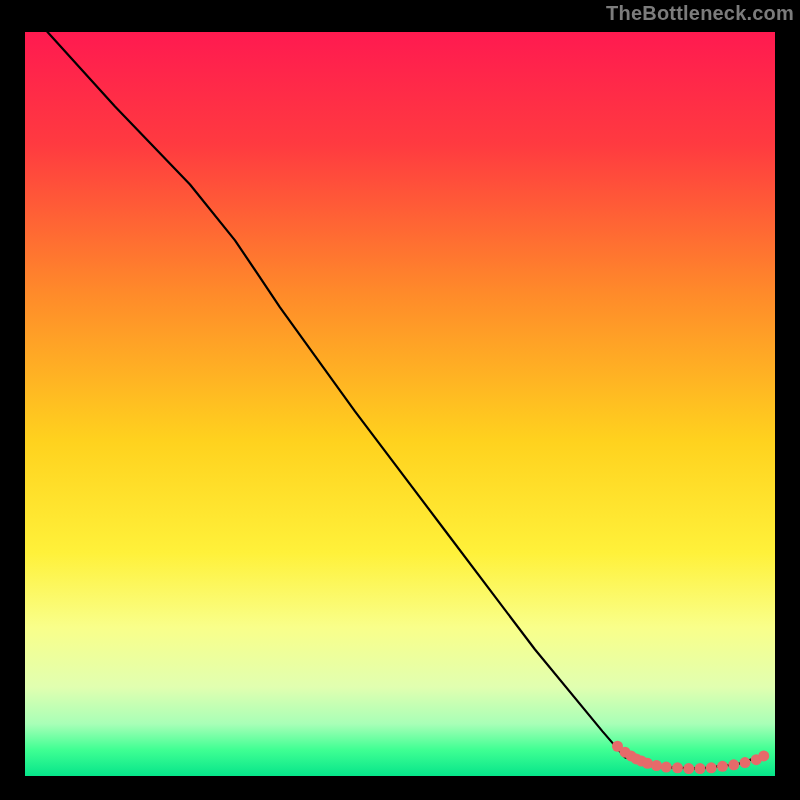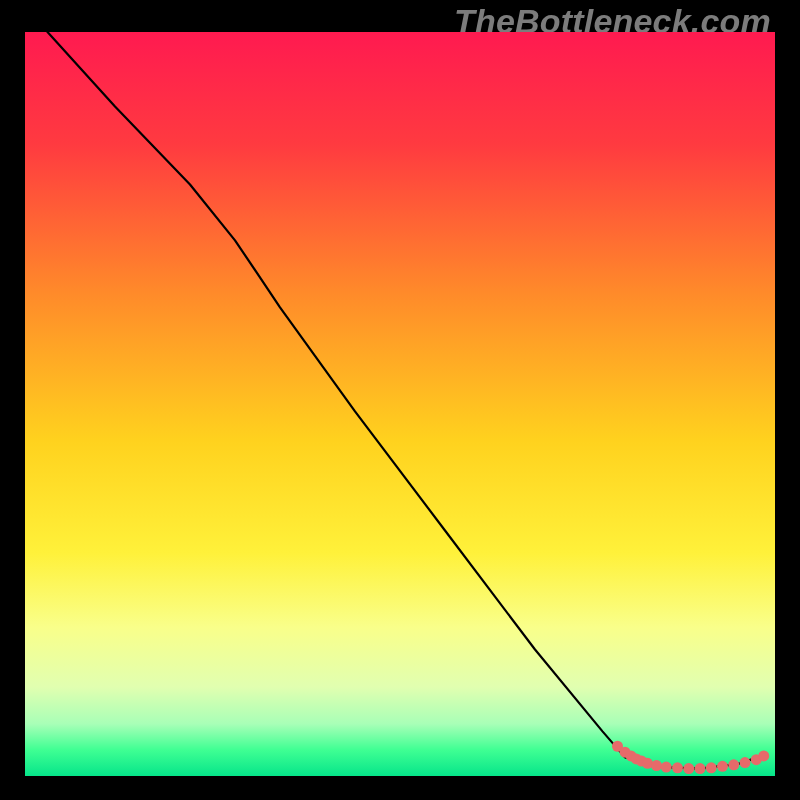--- a/index.html
+++ b/index.html
@@ -13,27 +13,26 @@
   }
   .stage {
     position: relative;
     width: 800px;
     height: 800px;
     background: #000;
   }
   .watermark {
     position: absolute;
     top: 2px;
-    right: 29px;
-    font-size: 34px;
+    right: 6px;
+    font-size: 20px;
     font-weight: 600;
     color: #7c7c7c;
     letter-spacing: 0.2px;
     user-select: none;
-    font-style: italic;
   }
   svg.plot {
     position: absolute;
     left: 0;
     top: 0;
   }
 </style>
 </head>
 <body>
 

